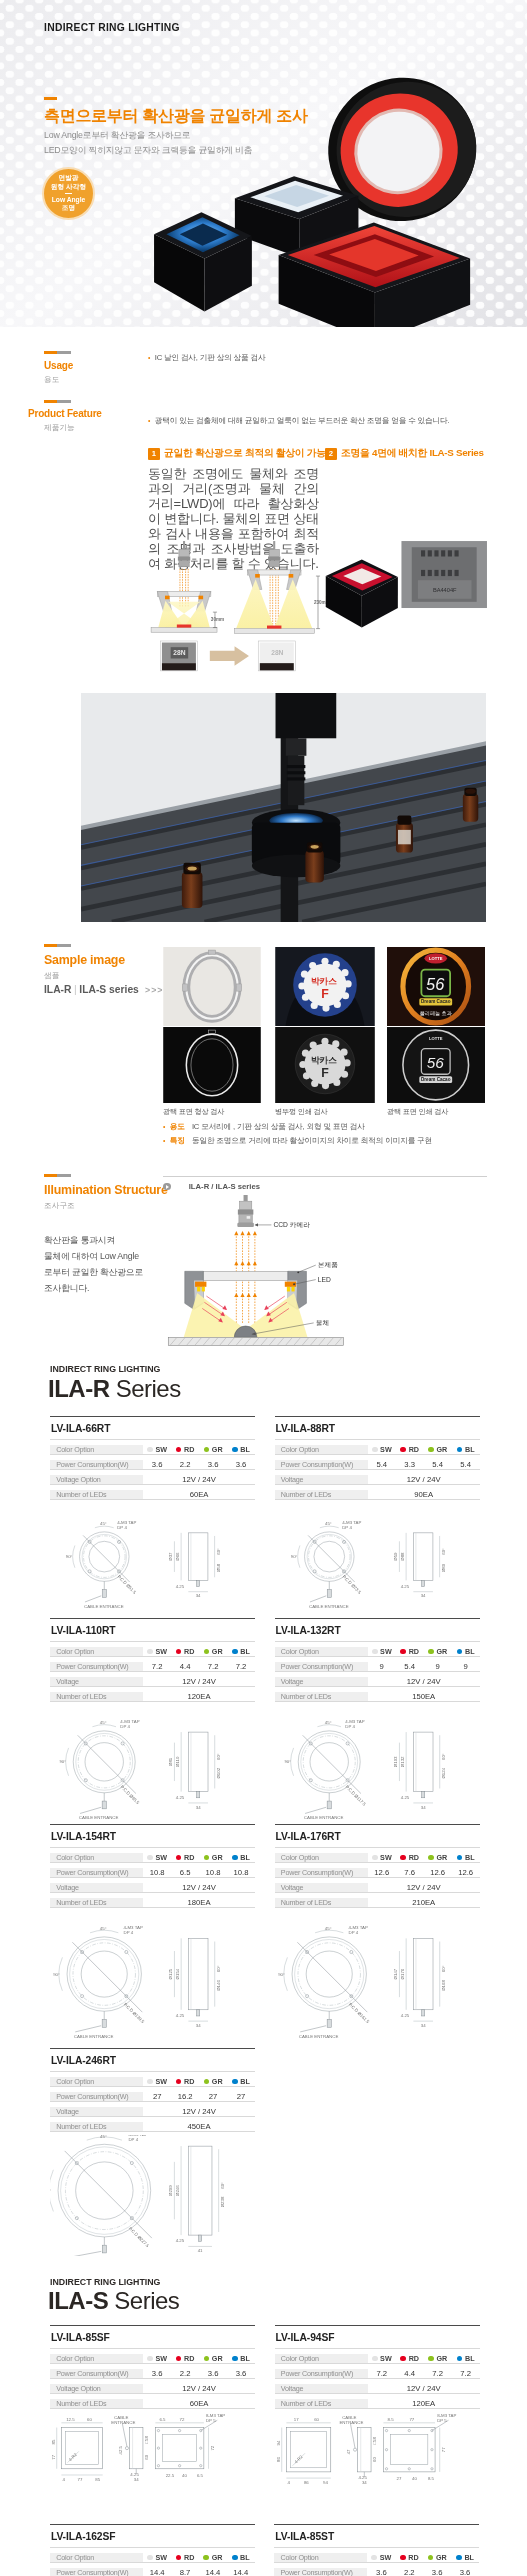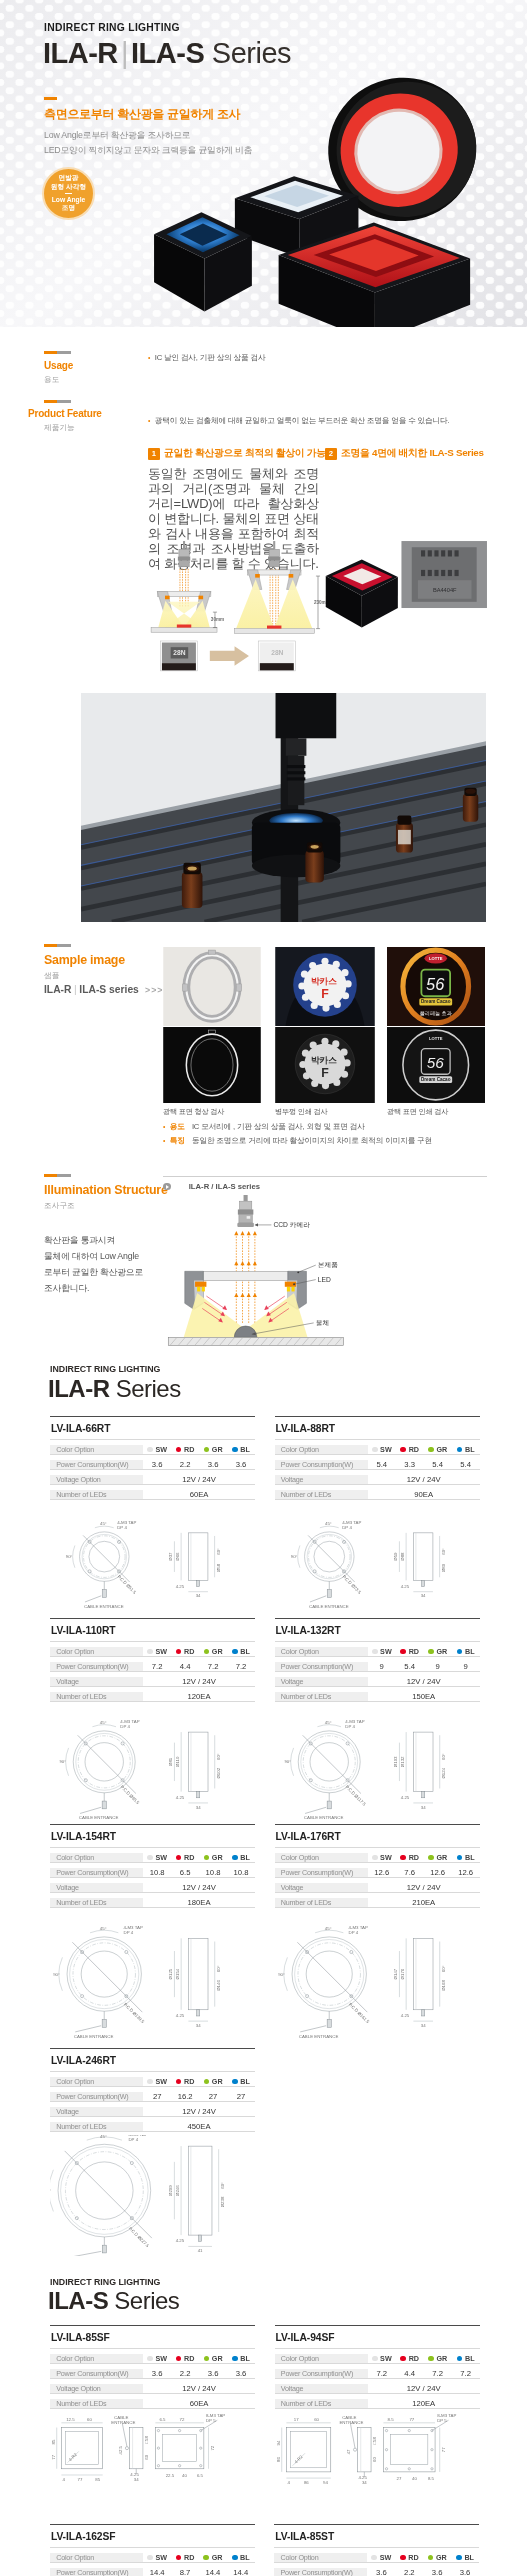--- a/index.html
+++ b/index.html
@@ -13,21 +13,21 @@
       radial-gradient(rgba(255,255,255,.9) 4.1px, rgba(255,255,255,0) 4.6px) 9.8px 8.2px/19.6px 16.5px,
       linear-gradient(145deg,#ececef 0%,#f7f7f9 48%,#e2e2e6 100%);}
   .kicker{font-size:10.3px;font-weight:bold;color:#1c1c1c;letter-spacing:0.3px;}
   #hero-title{font-size:29px;color:#2b2724;letter-spacing:-0.5px;}
   #hero-title .b{font-weight:bold;}
   #hero-title .sep{color:#bdbdbd;font-weight:normal;padding:0 3.1px;}
   #hero-title .lt{font-weight:normal;color:#35302c;}
   .dash{height:2.6px;font-size:0;}
   .dash i{display:inline-block;width:13.4px;height:2.6px;}
   .dash .o{background:#F08300;} .dash .g{background:#9d9d9d;}
-  #hero-headline{font-size:12px;font-weight:bold;color:#F08300;letter-spacing:-0.3px;}
+  #hero-headline{font-size:16px;font-weight:bold;color:#F08300;letter-spacing:-0.3px;}
   .hero-sub{font-size:8.8px;color:#8d8d8d;letter-spacing:-0.2px;}
   #badge{width:49px;height:49px;border-radius:50%;background:#F0A12C;border:2.1px solid #f8ddb4;
          display:flex;flex-direction:column;align-items:center;justify-content:center;
          color:#fff;font-size:6.7px;font-weight:bold;line-height:8.8px;text-align:center;}
   #badge .bd{width:7.2px;border-top:0.5px solid #fff;margin:1.5px 0;}
   
   .sec-en{font-size:10px;font-weight:bold;color:#F08300;letter-spacing:-0.2px;}
   .sec-en.big{font-size:12.4px;}
   .sec-ko{font-size:7.7px;color:#9c9c9c;}
   .bullet{font-size:7.7px;color:#555;letter-spacing:-0.2px;}
@@ -110,24 +110,20 @@
       <g>
         <polygon points="300,435 485,372 672,442 487,508" fill="#15161a"></polygon>
         <polygon points="318,435 486,379 652,441 488,498" fill="url(#redtop)"></polygon>
         <polygon points="368,435 487,395 602,438 489,478" fill="#8e0d12"></polygon>
         <polygon points="398,434 487,404 572,436 489,466" fill="#e4362b"></polygon>
         <polygon points="300,435 300,530 487,605 487,508" fill="#08080a"></polygon>
         <polygon points="487,508 487,605 672,532 672,442" fill="#101114"></polygon>
       </g>
     </svg>
     <div class="abs kicker" style="left:44px;top:21.6px">INDIRECT RING LIGHTING</div>
-    <div class="abs" id="hero-title" style="left:43px;top:37px">
-      <span class="b">ILA-R</span><span class="sep">|</span><span class="b">ILA-S</span>
-      <span class="lt">Series</span>
-    </div>
     <div class="abs" style="left:44px;top:97px;width:13.4px;height:2.6px;background:#F08300"></div>
     <div class="abs" id="hero-headline" style="left:44px;top:106px">측면으로부터 확산광을 균일하게 조사</div>
     <div class="abs hero-sub" style="left:44px;top:130px">Low Angle로부터 확산광을 조사하므로</div>
     <div class="abs hero-sub" style="left:44px;top:145px">LED모양이 찍히지않고 문자와 크랙등을 균일하게 비춤</div>
     <div class="abs" id="badge" style="left:42px;top:167px">
       <span>면발광</span>
       <span>원형 사각형</span>
       <span class="bd"></span>
       <span>Low Angle</span>
       <span>조명</span>

